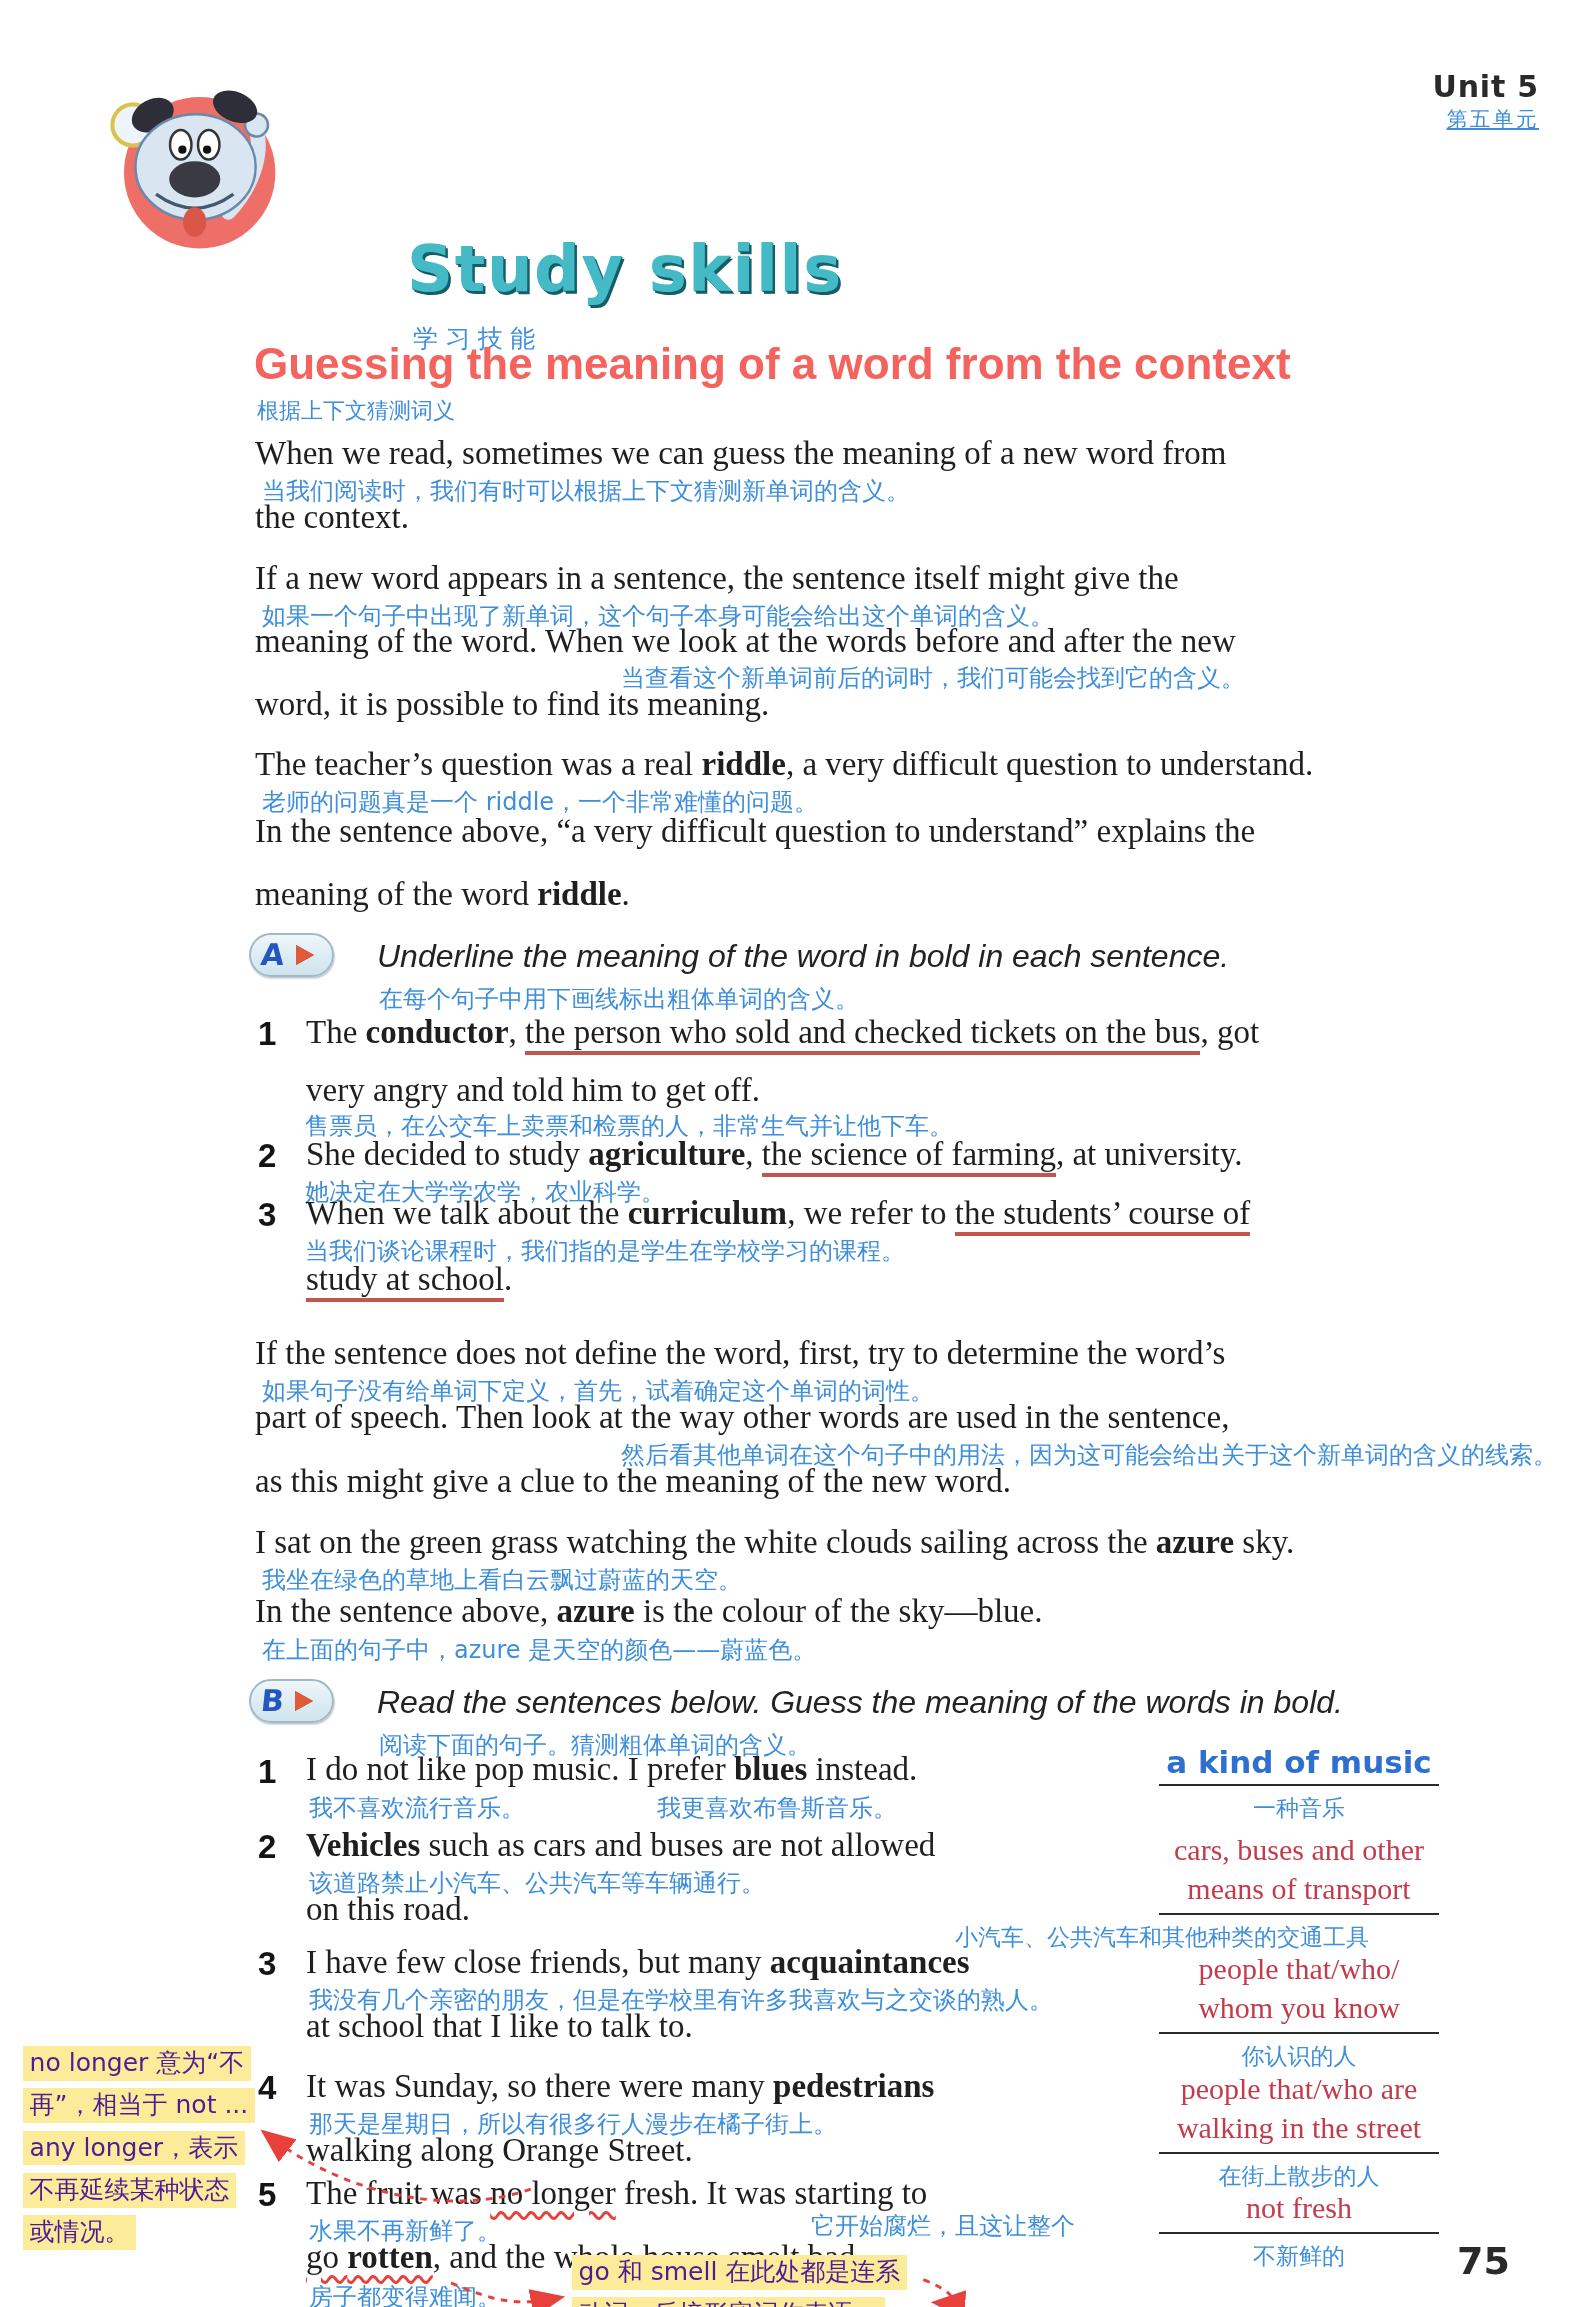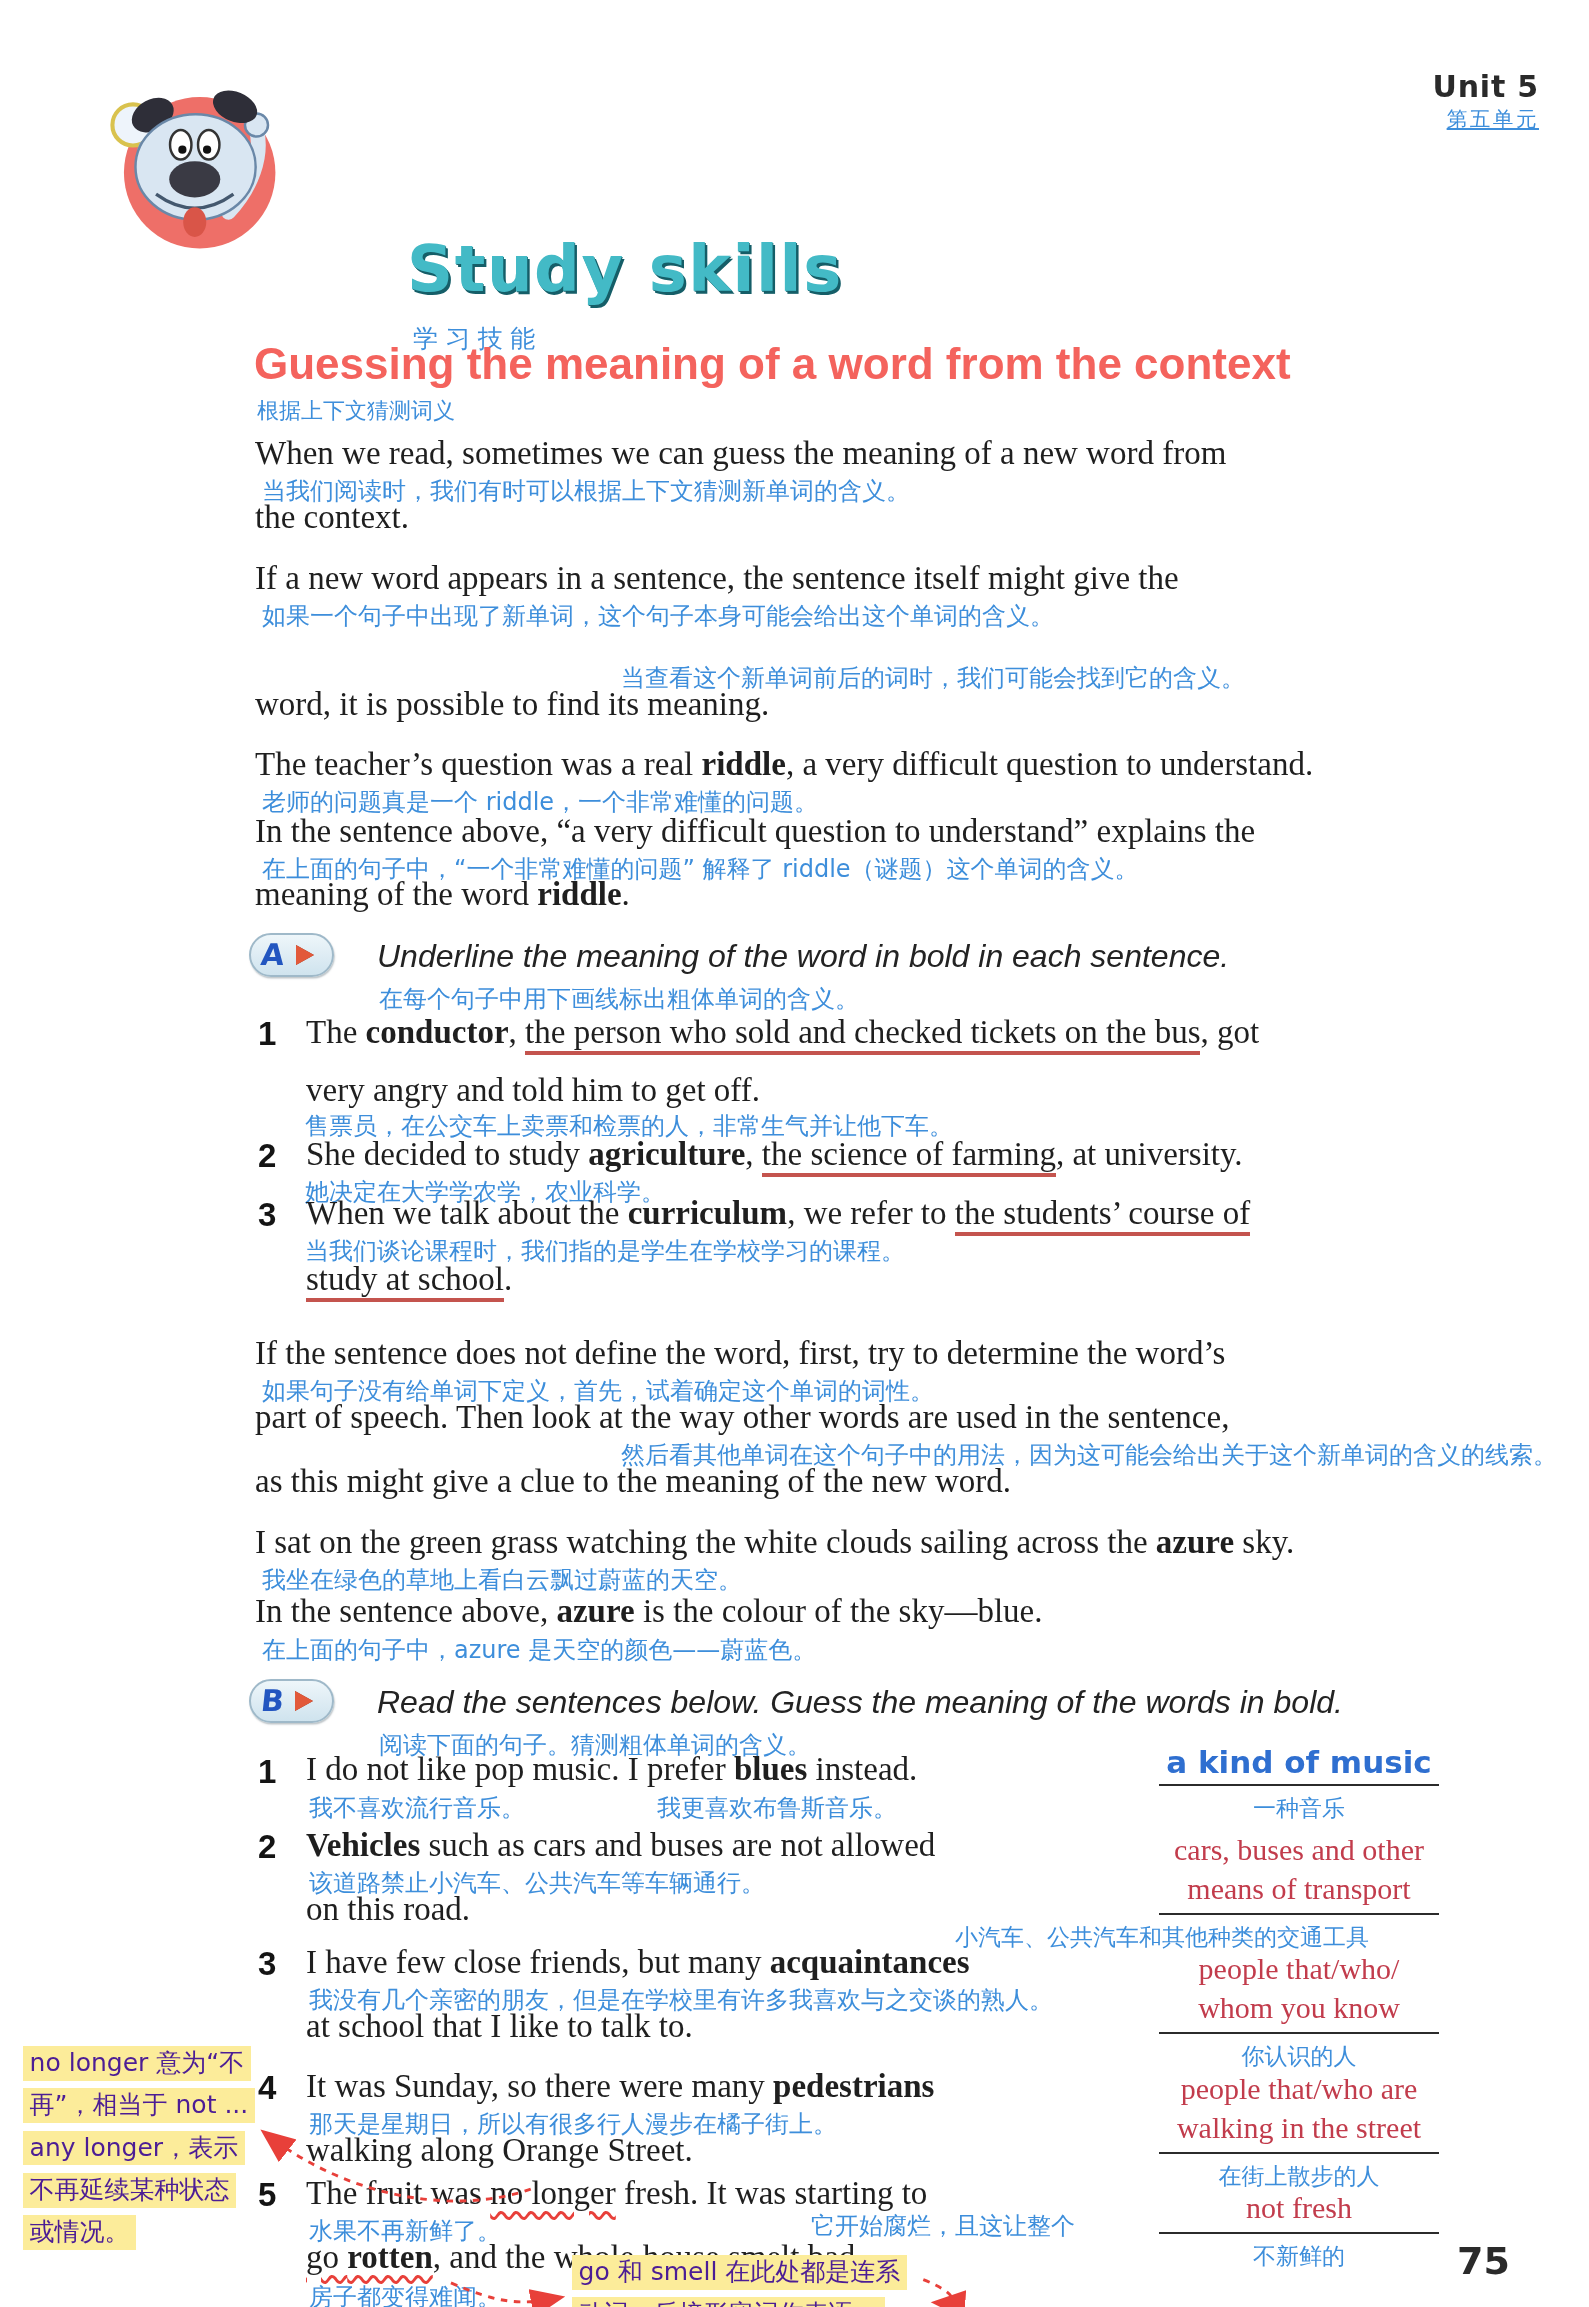--- a/index.html
+++ b/index.html
@@ -78,27 +78,27 @@
 
   <div class="heading">Guessing the meaning of a word from the context</div>
   <div class="heading-cn">根据上下文猜测词义</div>
 
   <div class="en" style="left:255px;top:435px">When we read, sometimes we can guess the meaning of a new word from</div>
   <div class="cn" style="left:262px;top:476px">当我们阅读时，我们有时可以根据上下文猜测新单词的含义。</div>
   <div class="en" style="left:255px;top:499px">the context.</div>
 
   <div class="en" style="left:255px;top:560px">If a new word appears in a sentence, the sentence itself might give the</div>
   <div class="cn" style="left:262px;top:601px">如果一个句子中出现了新单词，这个句子本身可能会给出这个单词的含义。</div>
+  <div class="en" style="left:255px;top:623px">meaning of the word. When we look at the words before and after the new</div>
   <div class="cn" style="left:621px;top:663px">当查看这个新单词前后的词时，我们可能会找到它的含义。</div>
   <div class="en" style="left:255px;top:686px">word, it is possible to find its meaning.</div>
 
   <div class="en" style="left:255px;top:746px"><span>The teacher’s question was a real </span><span class="b">riddle</span><span>, a very difficult question to understand.</span></div>
   <div class="cn" style="left:262px;top:787px"><span>老师的问题真是一个 </span><span class="lat">riddle</span><span>，一个非常难懂的问题。</span></div>
   <div class="en" style="left:255px;top:813px">In the sentence above, “a very difficult question to understand” explains the</div>
-  <div class="cn" style="left:262px;top:854px"><span>在上面的句子中，“一个非常难懂的问题” 解释了 </span><span class="lat">riddle</span><span>（谜题）这个单词的含义。</span></div>
   <div class="en" style="left:255px;top:876px"><span>meaning of the word </span><span class="b">riddle</span><span>.</span></div>
 
   <div class="badge" style="left:249px;top:933px">
     <span class="badge-letter">A</span>
     <span class="badge-tri"></span>
   </div>
   <div class="instr" style="left:377px;top:938px">Underline the meaning of the word in bold in each sentence.</div>
   <div class="cn" style="left:379px;top:984px">在每个句子中用下画线标出粗体单词的含义。</div>
 
   <div class="num" style="left:258px;top:1017px">1</div>

